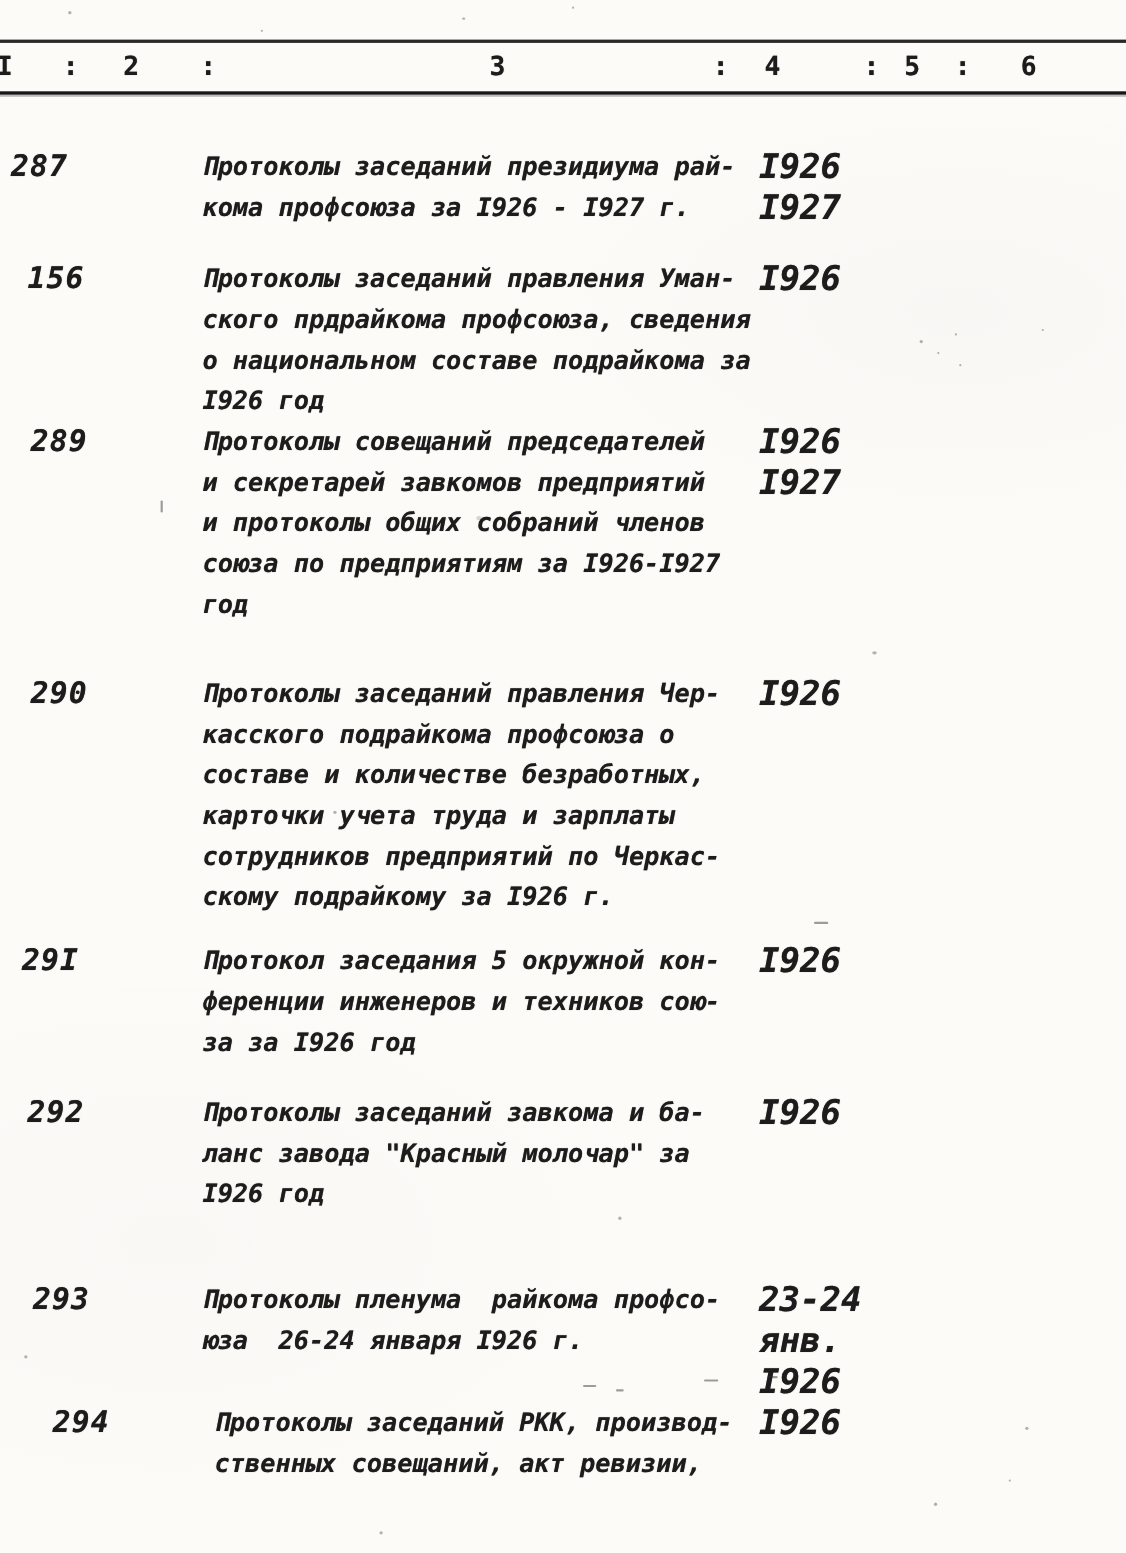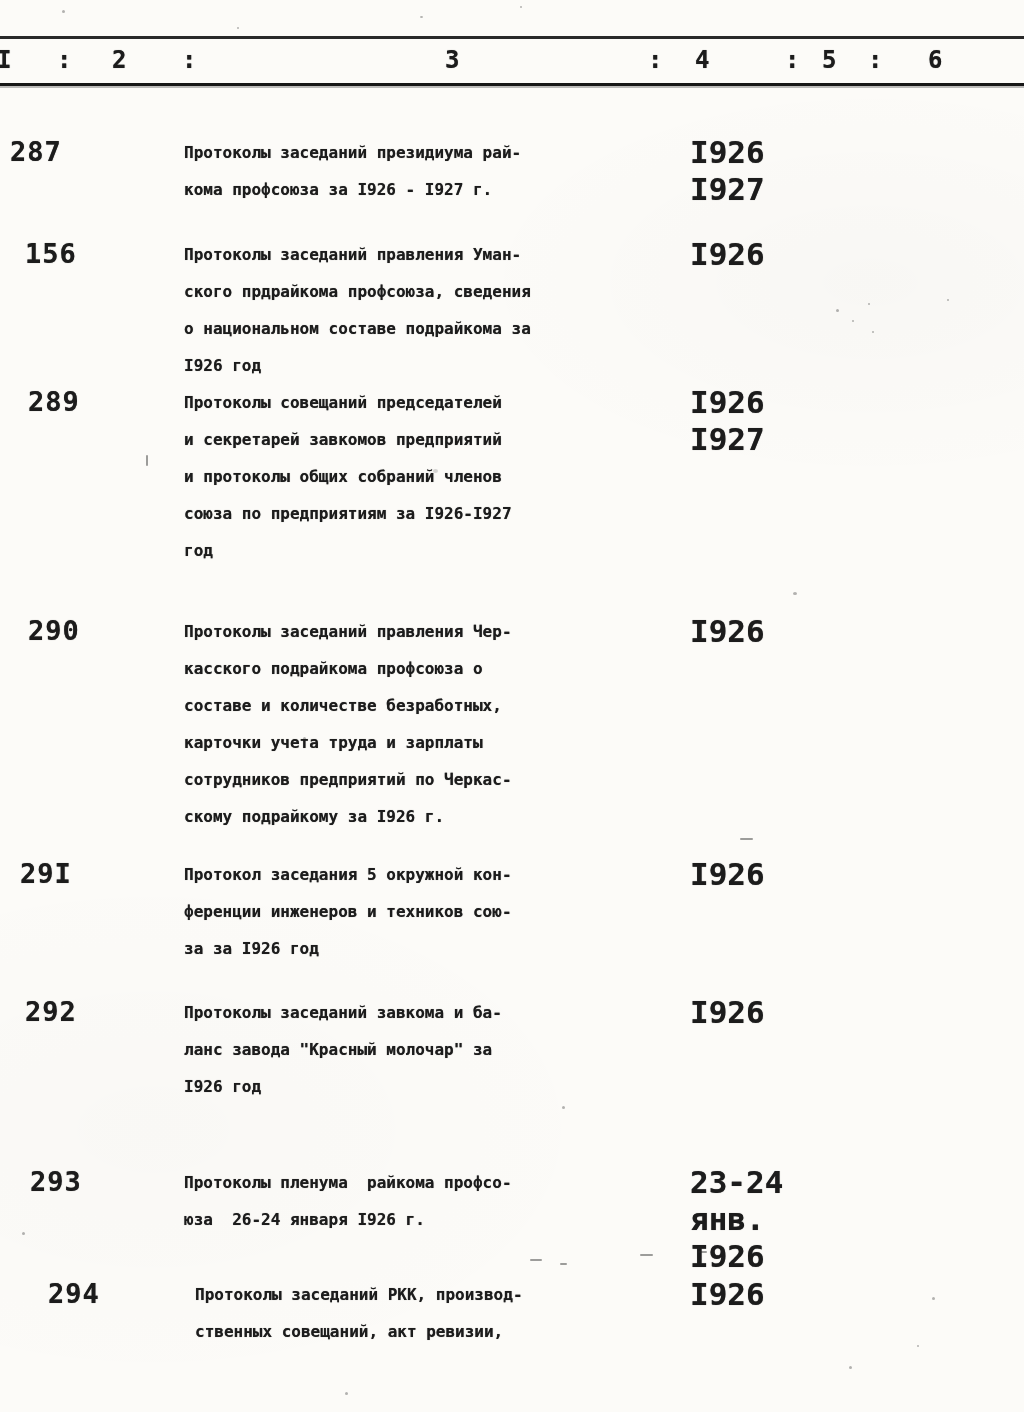--- a/index.html
+++ b/index.html
@@ -37,33 +37,34 @@
     font-size: 24px;
     font-weight: bold;
     line-height: 28px;
     text-shadow: 0 0 0.7px rgba(28,28,28,0.75);
   }
   
   .entry {
     position: absolute;
     left: 0;
     width: 1024px;
+    font-style: italic;
   }
   .num {
     position: absolute;
     top: 2px;
     font-size: 27px;
     font-weight: bold;
     letter-spacing: 1px;
     text-shadow: 0 0 0.7px rgba(28,28,28,0.75);
   }
   .desc {
     margin-left: 184px;
     width: 525px;
-    font-size: 16px;
+    font-size: 23px;
     line-height: 37px;
     font-weight: bold;
     white-space: pre-wrap;
     text-shadow: 0 0 0.7px rgba(28,28,28,0.7);
   }
   .dates {
     position: absolute;
     top: 0;
     left: 690px;
     font-size: 31px;

